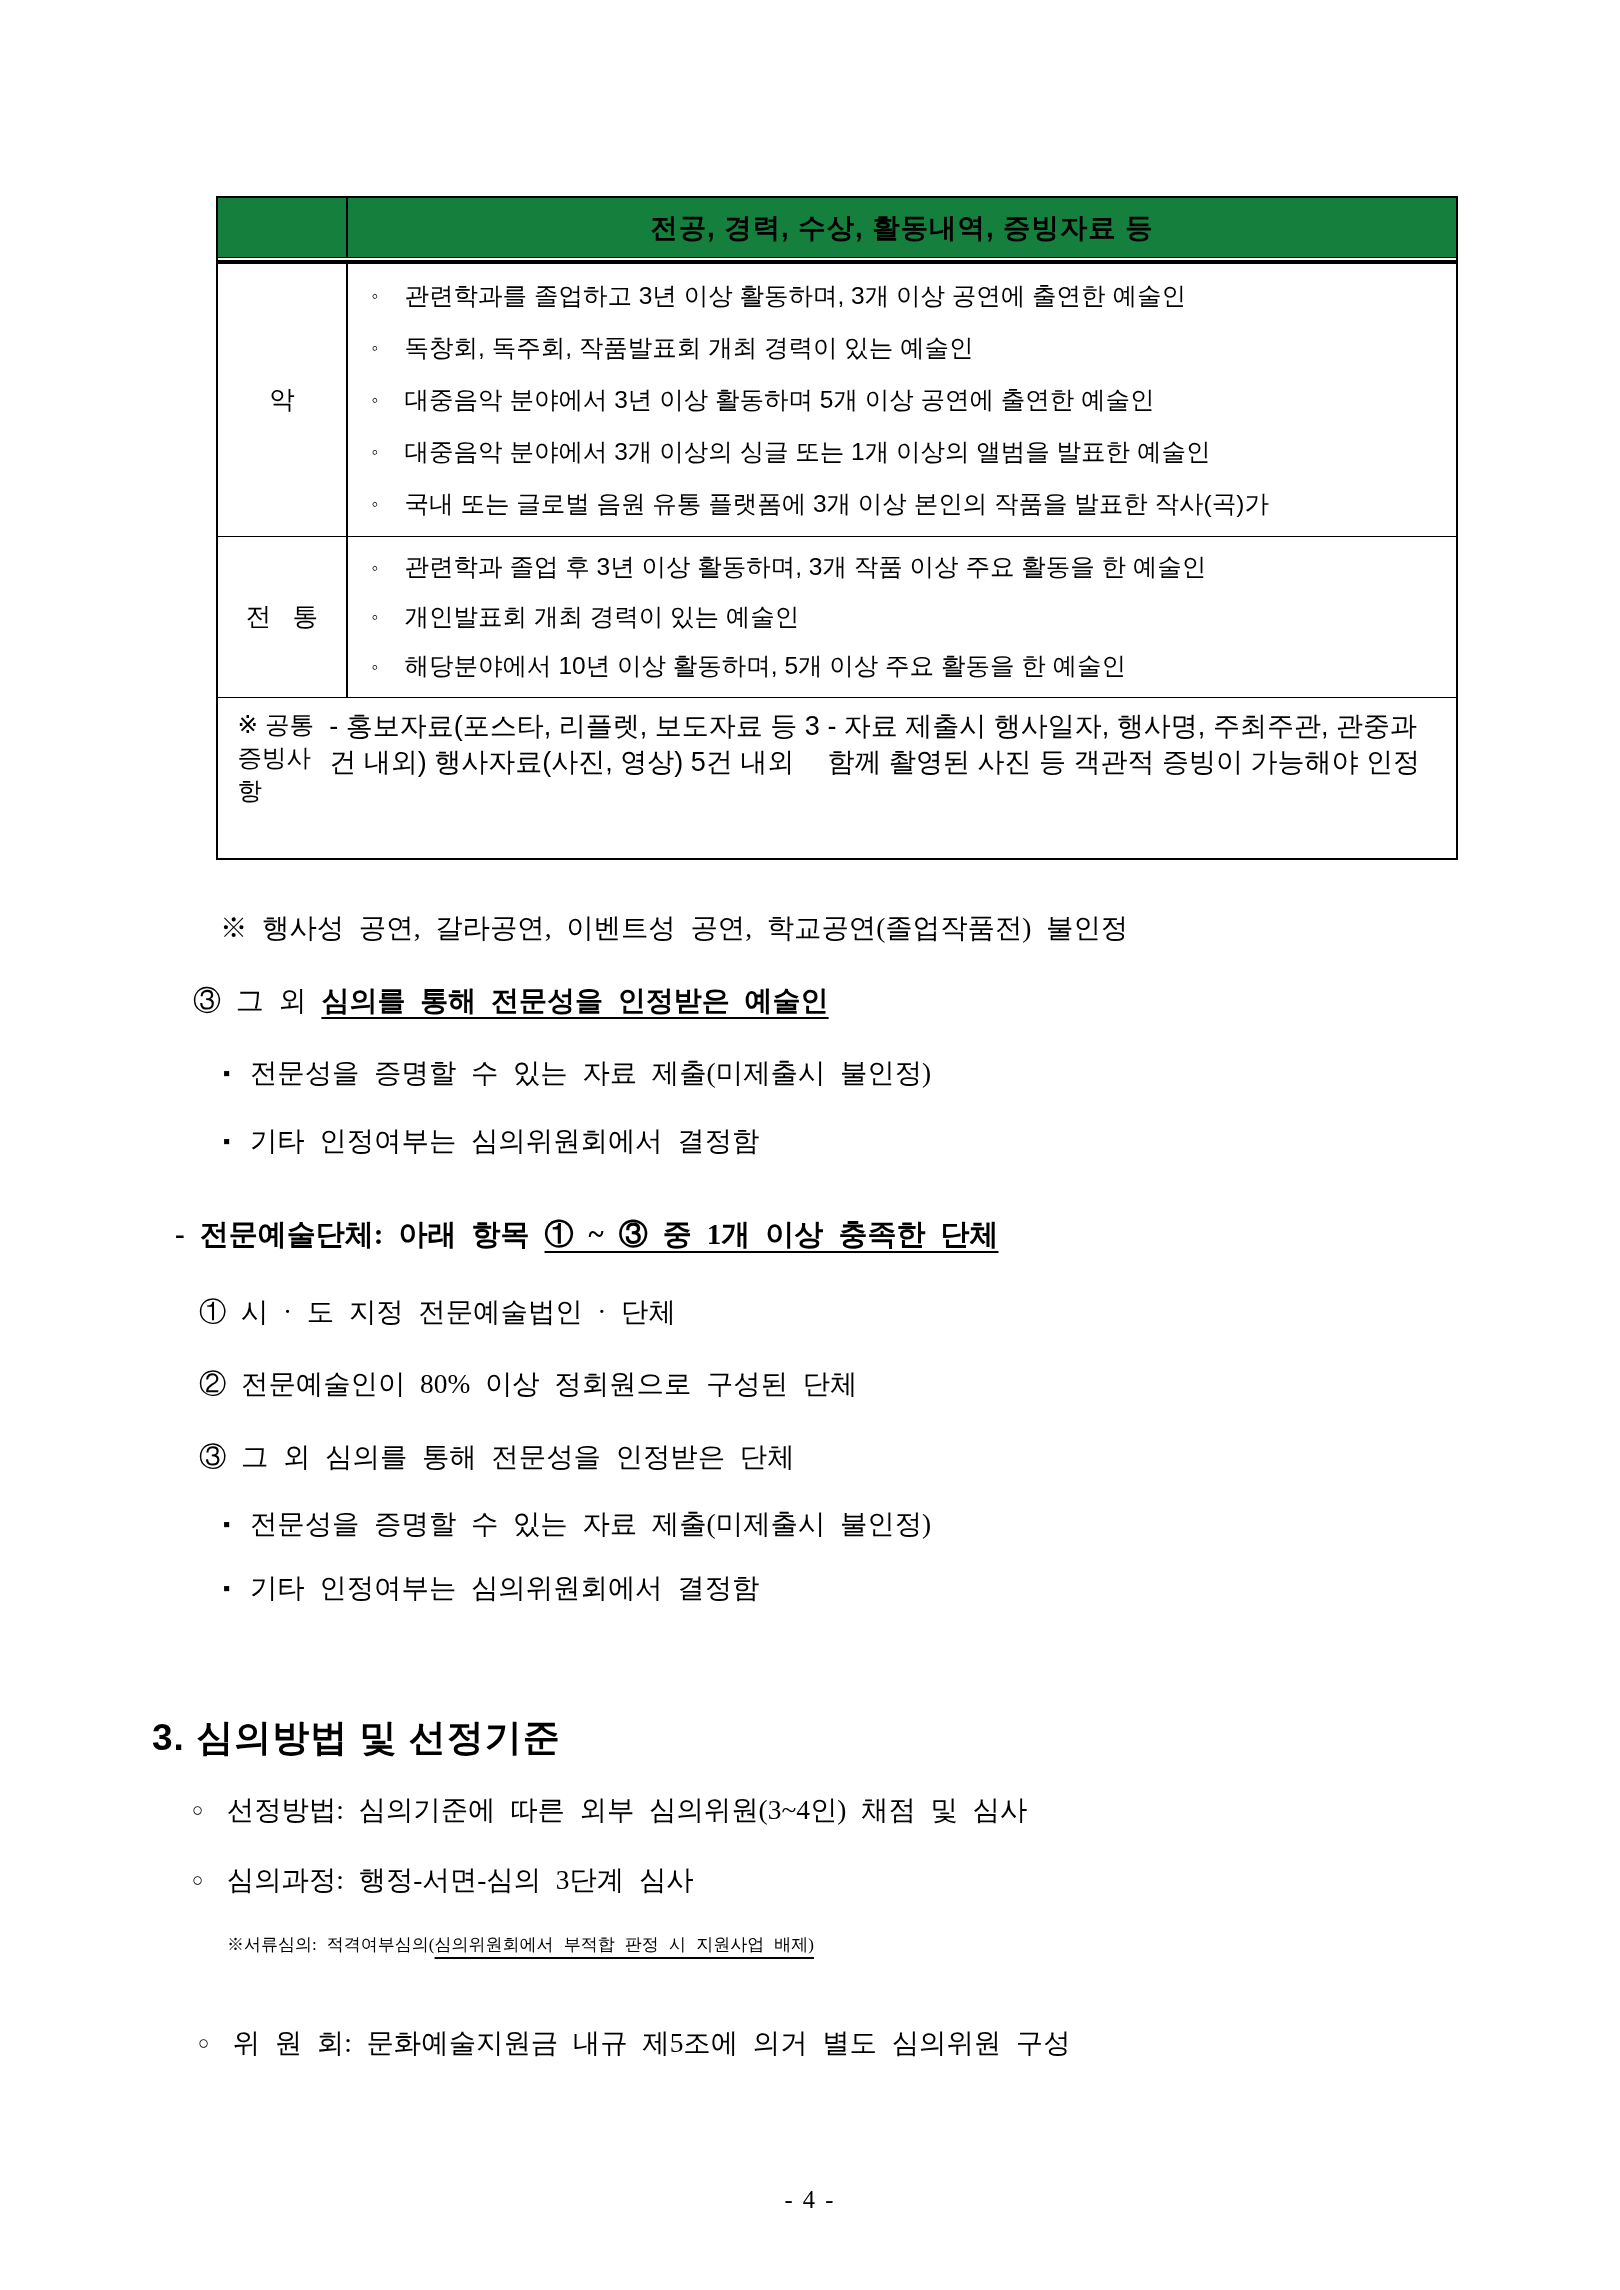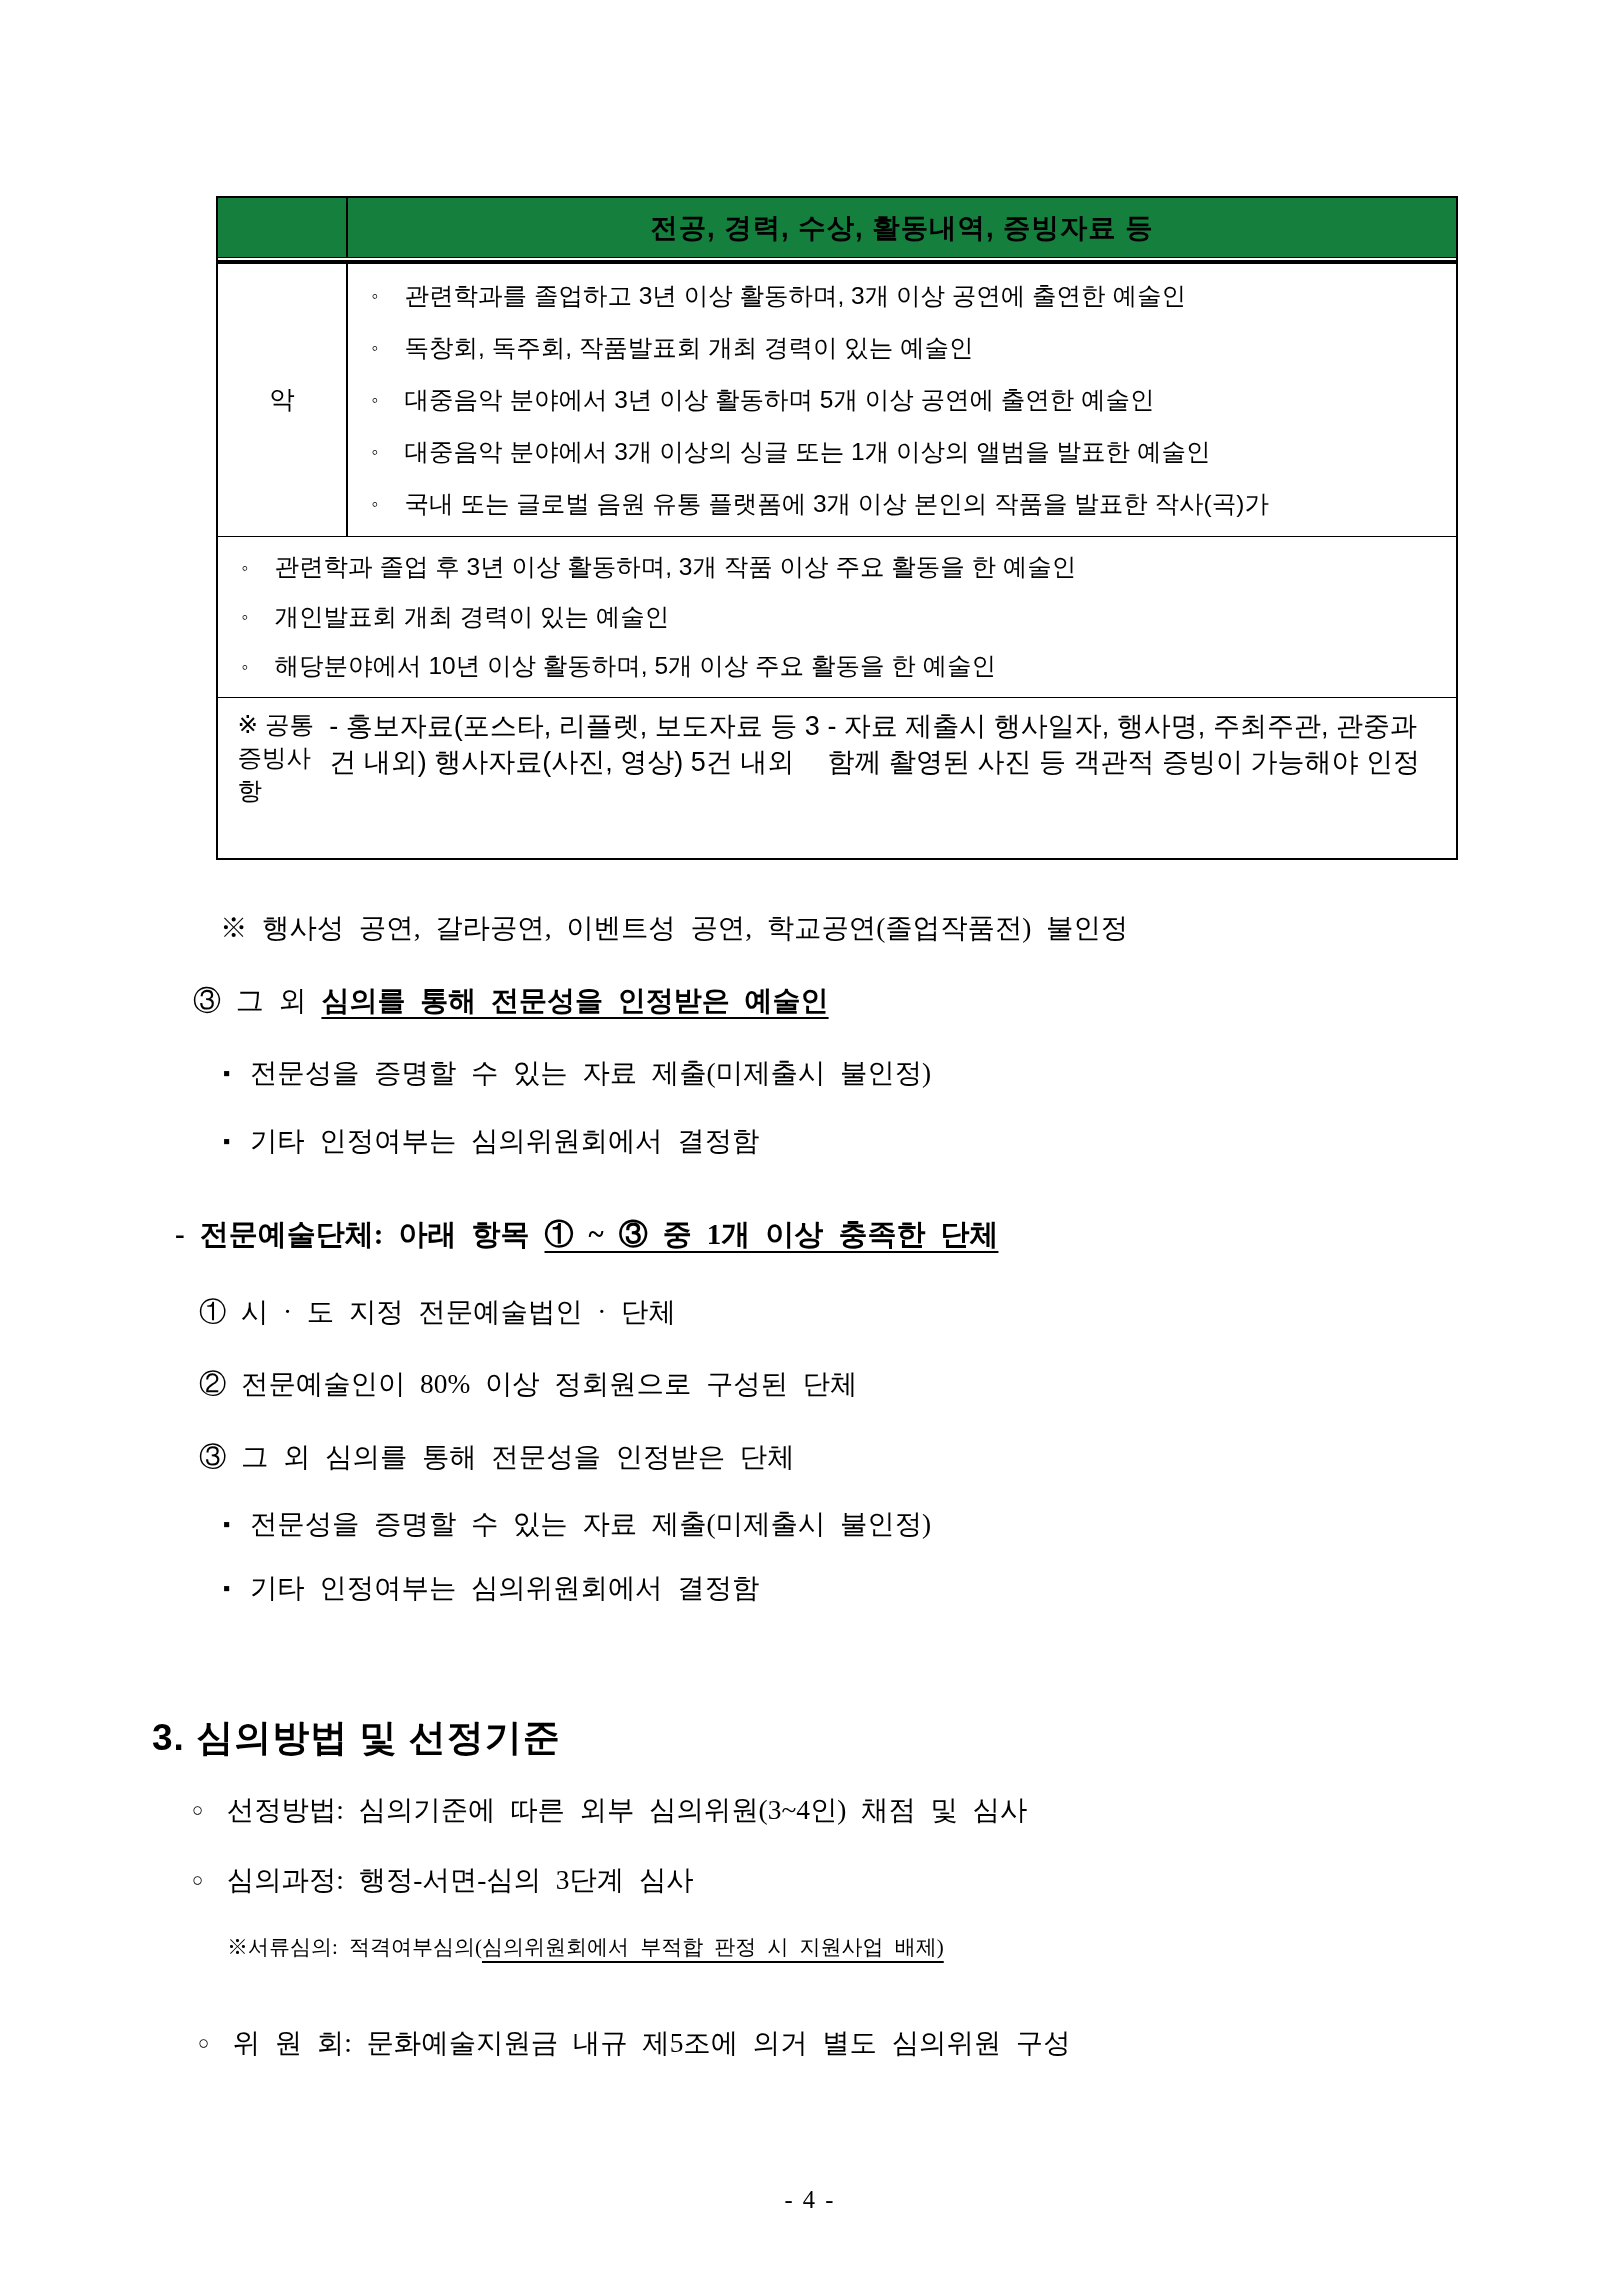--- a/index.html
+++ b/index.html
@@ -27,21 +27,21 @@
 
   
   .bodyline{position:absolute;white-space:nowrap;font-size:27.4px;word-spacing:7.8px;}
   .marker-sq{font-size:20.6px;margin-right:19.6px;vertical-align:2px;}
   .marker-ci{font-size:18.6px;margin-right:23.5px;vertical-align:2.9px;}
   .emph{font-weight:bold;text-decoration:underline;text-underline-offset:6.9px;text-decoration-thickness:2px;}
   .uline{text-decoration:underline;text-underline-offset:6.9px;text-decoration-thickness:2px;}
   .org-head{font-weight:bold;font-size:29px;}
   .sec3-title{position:absolute;left:152px;top:1713px;font-family:"Liberation Sans","DejaVu Sans",sans-serif;
               font-weight:bold;font-size:37px;letter-spacing:1px;white-space:nowrap;}
-  .subnote{font-size:21px;word-spacing:5.9px;}
+  .subnote{font-size:17px;word-spacing:5.9px;}
   .footer{position:absolute;top:2186px;left:0;width:100%;text-align:center;font-size:24.5px;letter-spacing:2px;}
 </style>
 </head>
 <body>
 
 <div class="page">
 
   <div class="tbl">
     <div class="tbl-header">
       <div class="th-col1"></div>
@@ -69,20 +69,21 @@
             <span>대중음악 분야에서 3개 이상의 싱글 또는 1개 이상의 앨범을 발표한 예술인</span>
           </div>
         <div class="item-line">
             <span class="circ">◦</span>
             <span>국내 또는 글로벌 음원 유통 플랫폼에 3개 이상 본인의 작품을 발표한 작사(곡)가</span>
           </div>
       </div>
     </div>
 
     <div class="tbl-row" style="height:161px">
+      <div class="row-label">전   통</div>
       <div class="row-items">
         <div class="item-line">
             <span class="circ">◦</span>
             <span>관련학과 졸업 후 3년 이상 활동하며, 3개 작품 이상 주요 활동을 한 예술인</span>
           </div>
         <div class="item-line">
             <span class="circ">◦</span>
             <span>개인발표회 개최 경력이 있는 예술인</span>
           </div>
         <div class="item-line">

